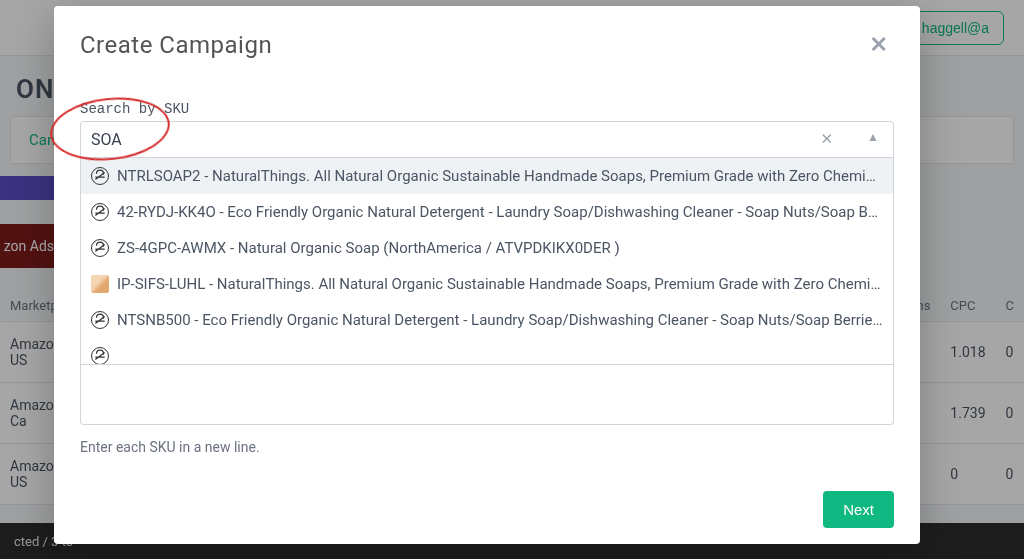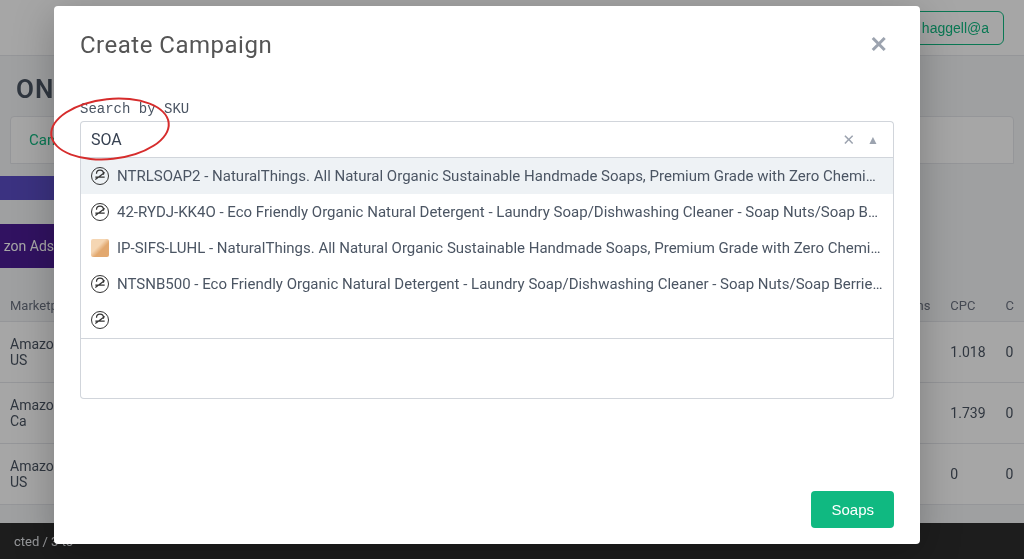--- a/index.html
+++ b/index.html
@@ -64,21 +64,21 @@
   .purple-strip {
     height: 24px;
     background: #5b4dc7;
     margin: 12px 0 0 0;
     width: 60px;
   }
   .purple-block {
     margin-top: 24px;
     height: 44px;
     width: 60px;
-    background: #4c1d95;
+    background: #7f1d1d;
     color: #fff;
     display: flex;
     align-items: center;
     justify-content: flex-end;
     padding-right: 6px;
     font-size: 14px;
     border-radius: 0 4px 4px 0;
   }
   .data-table {
     margin: 22px 0 0 0;
@@ -152,22 +152,22 @@
   .combo-wrap {
     position: relative;
     margin-top: 4px;
   }
   .combo-input-row {
     border: 1px solid #d1d5db;
     border-bottom: none;
     border-radius: 4px 4px 0 0;
     padding: 8px 10px;
     display: flex;
-    align-items: center;
-    background: #fff;
+    background: #fff;
+    gap: 22px;
   }
   .combo-input {
     flex: 1;
     border: none;
     outline: none;
     font-size: 16px;
     color: #374151;
     font-family: inherit;
   }
   .combo-clear {
@@ -350,20 +350,28 @@
       </div>
       <div class="dd-item">
         <span class="dd-icon no-img">
           <svg viewBox="0 0 24 24">
               <path d="M4 18 L20 6 M6 8 a4 4 0 0 1 12 0 v2 M4 14 h16" stroke="#333" stroke-width="2" fill="none"></path>
             </svg>
         </span>
         <span class="dd-text">42-RYDJ-KK4O - Eco Friendly Organic Natural Detergent - Laundry Soap/Dishwashing Cleaner - Soap Nuts/Soap Berries (1…</span>
       </div>
       <div class="dd-item">
+        <span class="dd-icon no-img">
+          <svg viewBox="0 0 24 24">
+              <path d="M4 18 L20 6 M6 8 a4 4 0 0 1 12 0 v2 M4 14 h16" stroke="#333" stroke-width="2" fill="none"></path>
+            </svg>
+        </span>
+        <span class="dd-text">ZS-4GPC-AWMX - Natural Organic Soap (NorthAmerica / ATVPDKIKX0DER )</span>
+      </div>
+      <div class="dd-item">
         <span class="dd-icon thumb"></span>
         <span class="dd-text">IP-SIFS-LUHL - NaturalThings. All Natural Organic Sustainable Handmade Soaps, Premium Grade with Zero Chemicals. Vari…</span>
       </div>
       <div class="dd-item">
         <span class="dd-icon no-img">
           <svg viewBox="0 0 24 24">
               <path d="M4 18 L20 6 M6 8 a4 4 0 0 1 12 0 v2 M4 14 h16" stroke="#333" stroke-width="2" fill="none"></path>
             </svg>
         </span>
         <span class="dd-text">NTSNB500 - Eco Friendly Organic Natural Detergent - Laundry Soap/Dishwashing Cleaner - Soap Nuts/Soap Berries (125 L…</span>
@@ -373,19 +381,20 @@
           <svg viewBox="0 0 24 24">
               <path d="M4 18 L20 6 M6 8 a4 4 0 0 1 12 0 v2 M4 14 h16" stroke="#333" stroke-width="2" fill="none"></path>
             </svg>
         </span>
       </div>
     </div>
 
     <textarea class="textarea-block" style=""></textarea>
   </div>
 
+  <div class="helper">Enter each SKU in a new line.</div>
 
   <div class="modal-footer">
-    <button class="next-btn">Soaps</button>
+    <button class="next-btn">Next</button>
   </div>
 </div>
 
 <div class="red-circle"></div>
 
 </body></html>

